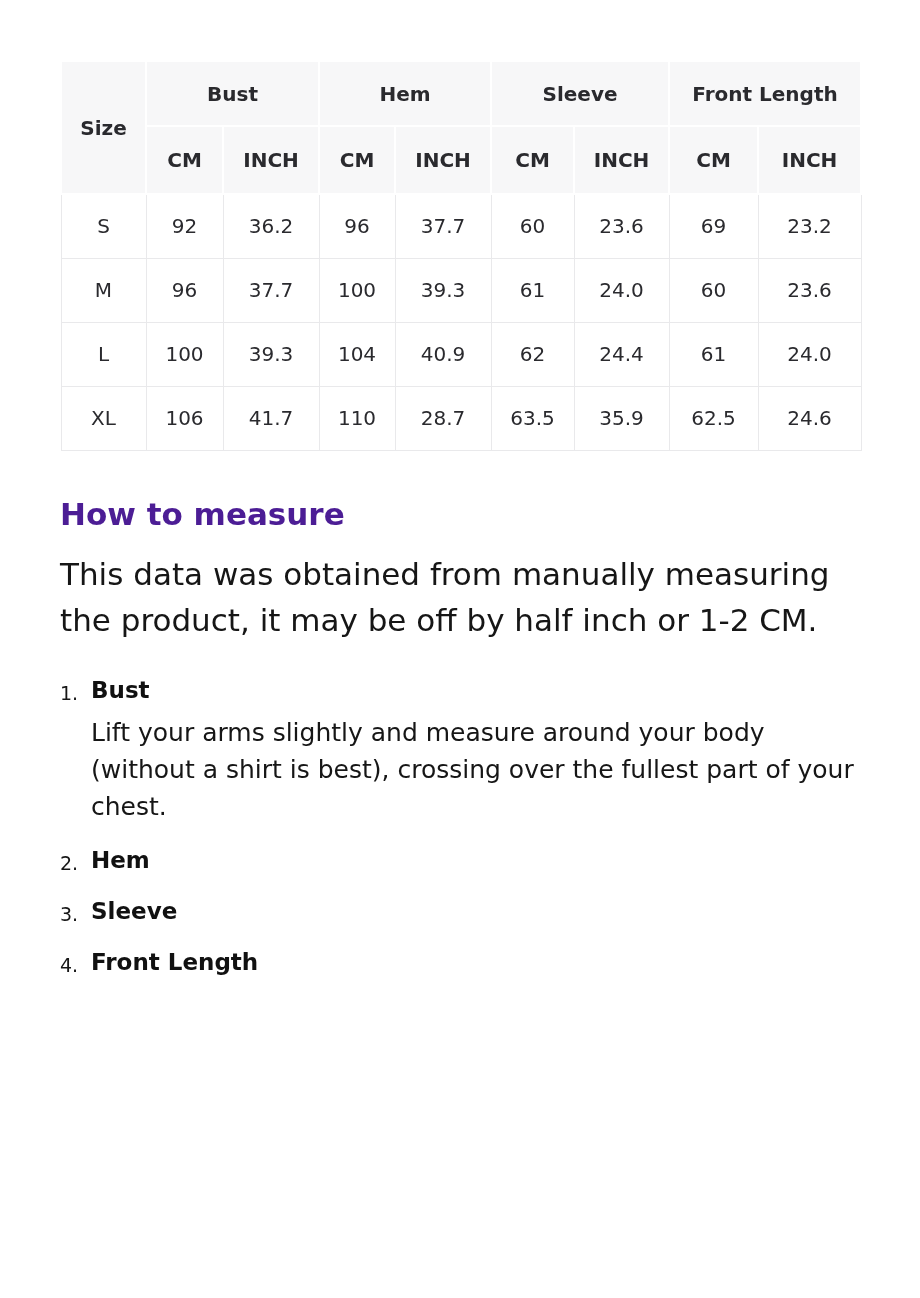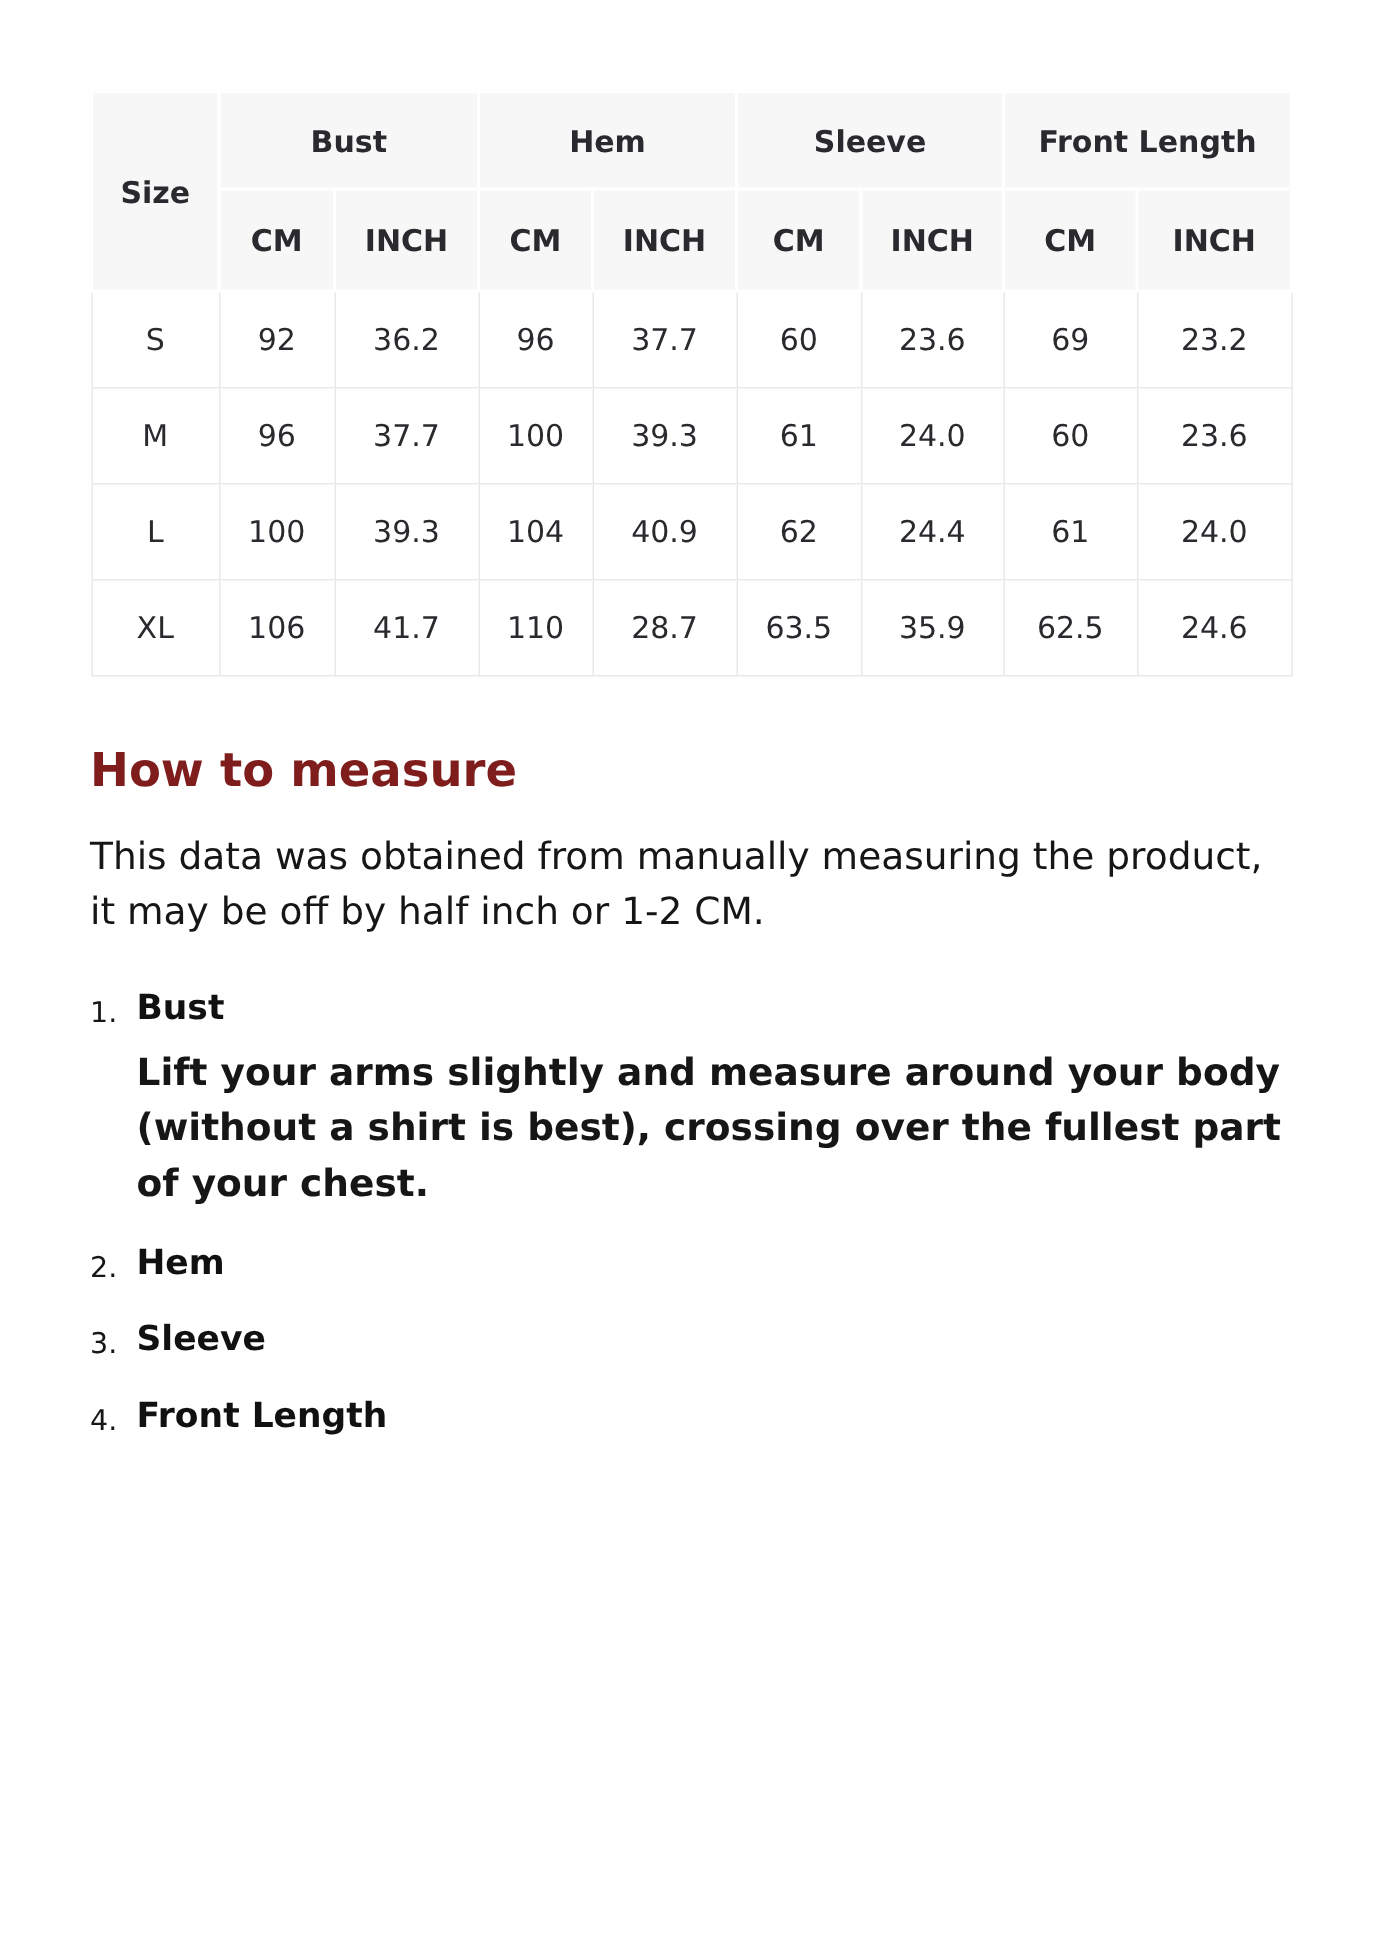--- a/index.html
+++ b/index.html
@@ -41,25 +41,25 @@
     padding: 0;
     background: #ffffff;
   }
   table.size-table tbody tr { height: 64px; }
 
   
   h2.howto-title {
     font-size: 31px;
     line-height: 1.15;
     font-weight: bold;
-    color: #7f1d1d;
+    color: #4c1d95;
     margin: 46px 0 20px 0;
   }
   p.howto-intro {
-    font-size: 25px;
+    font-size: 31px;
     line-height: 1.48;
     margin: 12px 0 32px 0;
     width: 800px;
   }
   .steps { width: 800px; }
   .step { display: flex; margin-top: 21px; }
   .step:first-child { margin-top: 0; }
   .step-num {
     flex: 0 0 31px;
     font-size: 19px;
@@ -70,21 +70,20 @@
   .step-title {
     font-size: 23px;
     font-weight: bold;
     line-height: 1.3;
     color: #111111;
   }
   .step-desc {
     font-size: 25px;
     line-height: 1.48;
     margin: 8px 0 0 0;
-    font-weight: bold;
   }
 </style>
 </head>
 <body>
 
 <div class="page">
 
   <table class="size-table">
     <colgroup>
       <col style="width:85px">

